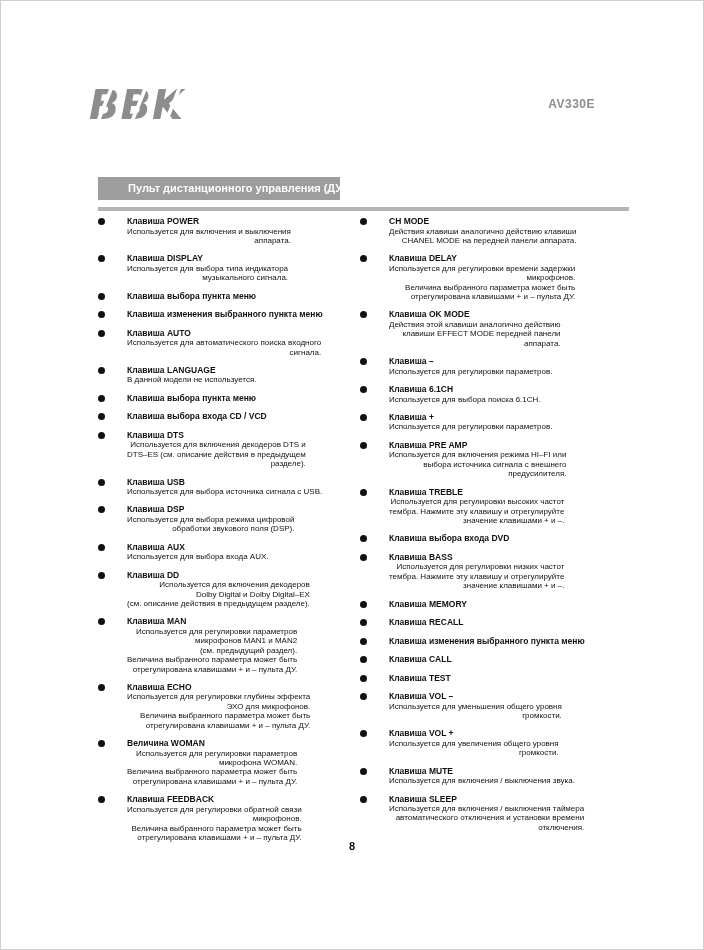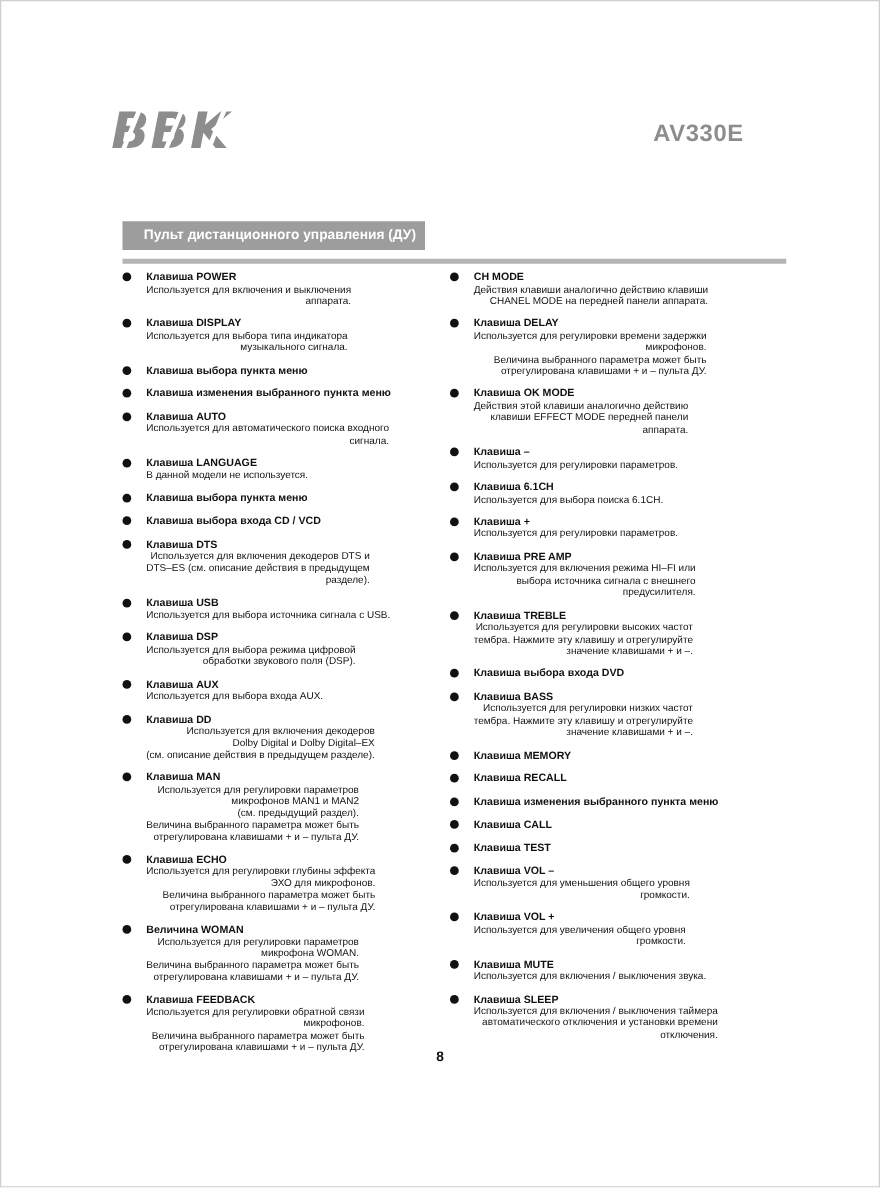--- a/index.html
+++ b/index.html
@@ -22,50 +22,50 @@
     font-weight:bold;font-style:italic;
     font-size:40px;line-height:40px;letter-spacing:1px;
     color:var(--brand);
   }
   .logo .stripe{
     position:absolute;top:-3px;bottom:-1px;width:4px;background:#fff;
     transform:skewX(-22deg);
   }
   .model{
     position:absolute;top:96px;right:108px;
-    font-size:19px;font-weight:bold;letter-spacing:0.5px;
+    font-size:12px;font-weight:bold;letter-spacing:0.5px;
     color:var(--brand);
   }
 
   
   .banner{
     position:absolute;left:97px;top:176px;width:242px;height:23px;
     background:var(--banner);color:#ffffff;
     font-size:11px;font-weight:bold;line-height:23px;
-    padding-left:17px;box-sizing:border-box;white-space:nowrap;
+    padding-left:30px;box-sizing:border-box;white-space:nowrap;
   }
   .rule{
     position:absolute;left:97px;top:206px;width:531px;height:4px;
     background:var(--rule);
   }
 
   
   .columns{
     position:absolute;left:97px;top:216px;width:531px;
     display:flex;
   }
   .col{box-sizing:border-box;}
   .col.left{width:262px;}
   .col.right{flex:1;}
   .item{display:flex;margin-bottom:9px;}
   .bullet{
     flex:none;width:7px;height:7px;border-radius:50%;
     background:var(--ink);margin-top:1px;
   }
-  .item-body{margin-left:12px;}
+  .item-body{margin-left:22px;}
   .item-title{
     font-size:8.5px;font-weight:bold;line-height:9.5px;
   }
   .item-desc{
     font-size:8px;line-height:9.4px;white-space:pre-line;text-align:right;
   }
   .item-desc:empty{display:none;}
 
   .page-number{
     position:absolute;left:0;right:0;top:839px;text-align:center;

